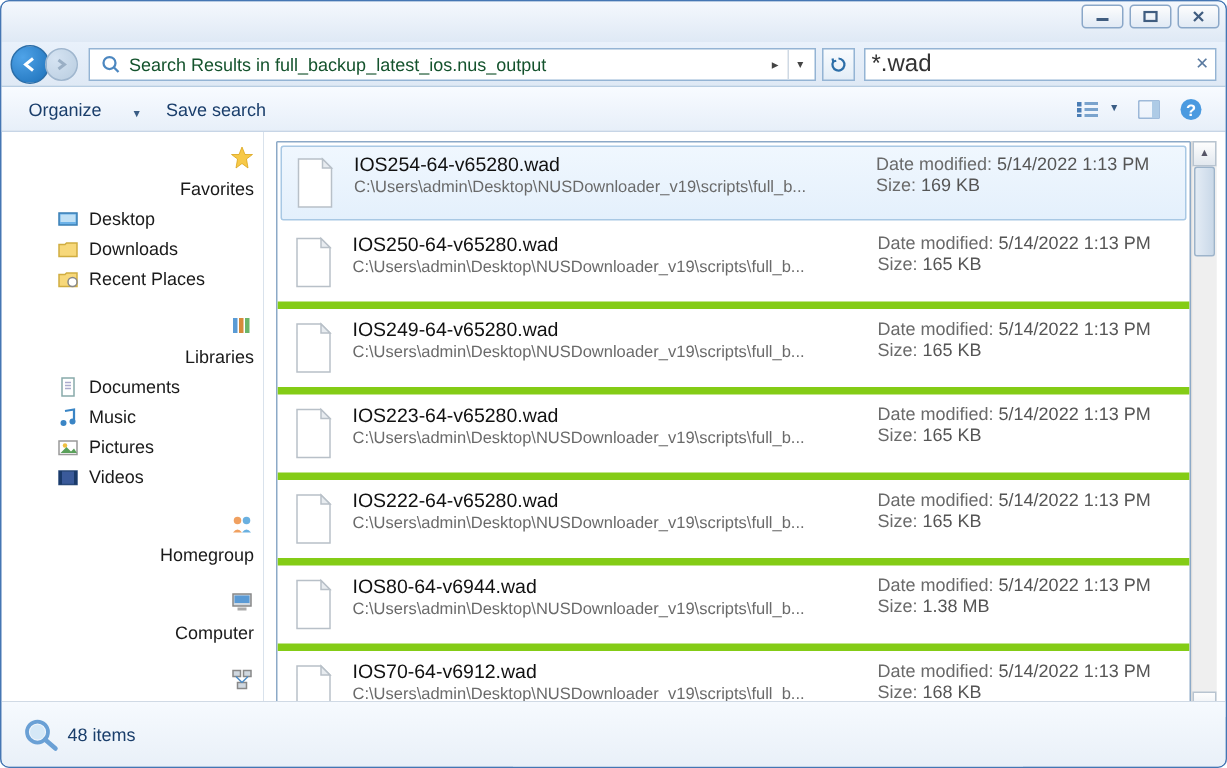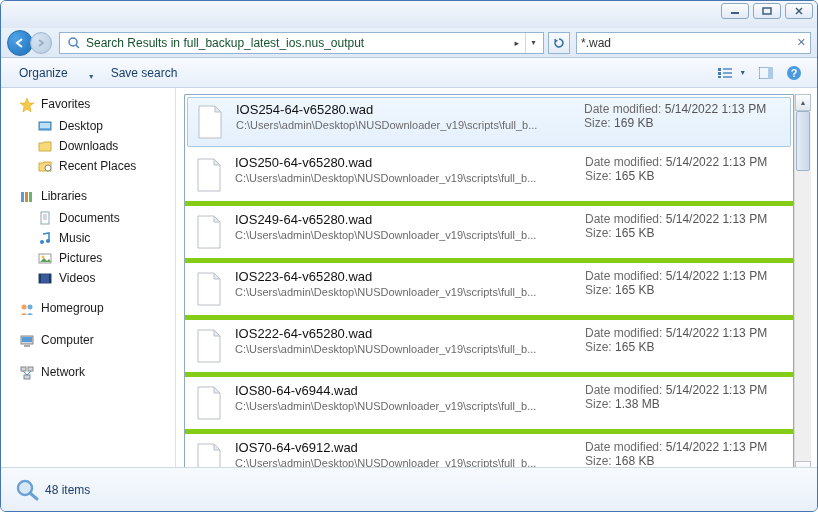--- a/index.html
+++ b/index.html
@@ -15,37 +15,37 @@
   .addrrow { height: 30px; background: linear-gradient(#e9f1fb, #dfe9f5); display: flex; align-items: center; padding: 0 6px; gap: 2px; border-bottom: 1px solid #b8cde2; }
   .navcircle { width: 50px; height: 26px; display: flex; align-items: center; }
   .navbtn { width: 26px; height: 26px; border-radius: 50%; background: radial-gradient(circle at 30% 30%, #4fa3e8, #1b6fb8); border: 1px solid #2c6ea8; display: flex; align-items: center; justify-content: center; color: #fff; font-size: 12px; }
   .navbtn.fwd { width: 22px; height: 22px; margin-left: -3px; background: radial-gradient(circle at 30% 30%, #d5e3f2, #b9cde0); border: 1px solid #9fb6ce; color: #7a93ac; }
   .addrbox { flex: 1; height: 22px; background: #fff; border: 1px solid #94b4d4; display: flex; align-items: center; padding: 0 2px; }
   .addricon { width: 16px; height: 16px; margin: 0 4px; display: flex; align-items: center; justify-content: center; }
   .addrtext { flex: 1; font-size: 12px; color: #14532d; white-space: nowrap; overflow: hidden; }
   .addrdrop { width: 16px; text-align: center; color: #444; font-size: 8px; border-left: 1px solid #cfd9e4; height: 100%; display: flex; align-items: center; justify-content: center; }
   .refreshbtn { width: 22px; height: 22px; border: 1px solid #94b4d4; background: linear-gradient(#f8fbfe,#e3edf7); margin-left: 2px; display: flex; align-items: center; justify-content: center; color: #2c6ea8; font-size: 11px; }
   .searchbox { width: 235px; height: 22px; background: #fff; border: 1px solid #94b4d4; margin-left: 4px; display: flex; align-items: center; padding: 0 4px; position: relative; }
-  .searchbox input { flex: 1; border: none; outline: none; font-size: 12px; color: #333; background: transparent; }
+  .searchbox input { flex: 1; border: none; outline: none; font-size: 16px; color: #333; background: transparent; }
   .searchbox .clear { color: #5a7aa0; font-size: 11px; cursor: pointer; }
   
   
   .toolbar { height: 30px; background: linear-gradient(#f8fbff, #e7eff9); border-bottom: 1px solid #c7d5e6; display: flex; align-items: center; padding: 0 10px; font-size: 12px; color: #1a3e6b; }
   .toolbtn { padding: 4px 8px; display: flex; align-items: flex-end; gap: 20px; cursor: default; }
   .toolbtn .chev { font-size: 7px; color: #3a5d85; }
   .toolspacer { flex: 1; }
   .tooliconbtn { width: 26px; height: 22px; display: flex; align-items: center; justify-content: center; margin-left: 2px; border: 1px solid transparent; border-radius: 2px; }
   .tooliconbtn.split { width: 38px; justify-content: space-around; }
   .tooliconbtn svg { display: block; }
   
   
   .body { display: flex; height: 390px; }
   .nav { width: 175px; background: #fff; border-right: 1px solid #d9e2ec; overflow-y: auto; padding: 6px 0; font-size: 12px; color: #1a1a1a; position: relative; }
   .navgroup { margin-bottom: 10px; }
-  .navhead { display: flex; align-items: flex-start; padding: 3px 6px 3px 18px; gap: 6px; }
+  .navhead { display: flex; align-items: flex-end; padding: 3px 6px 3px 18px; gap: 6px; flex-direction: column; }
   .navitem { display: flex; align-items: center; padding: 2px 6px 2px 36px; gap: 6px; white-space: nowrap; }
   .navicon { width: 16px; height: 16px; display: flex; align-items: center; justify-content: center; flex-shrink: 0; }
   .nav-scroll-arrow { position: absolute; bottom: 2px; left: 0; right: 0; text-align: center; font-size: 8px; color: #6a85a3; }
   
   .content { flex: 1; background: #fff; position: relative; overflow: hidden; display: flex; }
   .inner { flex: 1; border: 1px solid #8ca9c7; margin: 6px 0 0 8px; border-radius: 1px; overflow-y: hidden; position: relative; }
   .filerow { display: flex; padding: 6px 8px; border-bottom: 5px solid #84cc16; align-items: flex-start; }
   .filerow.selected { background: linear-gradient(#f0f7fe, #e4f0fc); border: 1px solid #a8c8e4; border-radius: 2px; margin: 2px; padding: 4px 6px; }
   .fileicon { width: 32px; height: 40px; margin-right: 10px; flex-shrink: 0; display: flex; align-items: center; justify-content: center; }
   .fileicon svg { display: block; }

